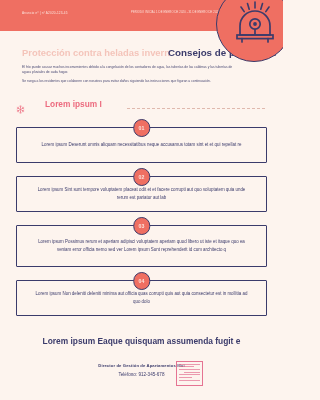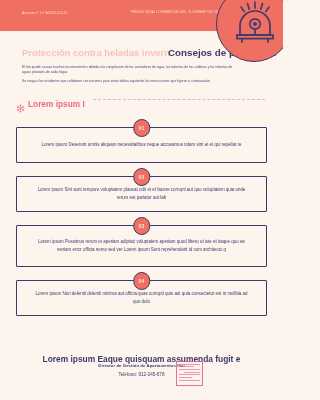--- a/index.html
+++ b/index.html
@@ -56,21 +56,21 @@
   
   .intro{
     position:absolute;left:22px;top:65px;width:219px;
     font-size:3.35px;line-height:1.62;color:#4A4A74;
   }
   .intro p{margin:0 0 3px 0;}
 
   
   .section-head{
     position:absolute;left:16px;top:99px;width:251px;
-    display:flex;align-items:flex-start;gap:3px;
+    display:flex;align-items:flex-end;gap:20px;
     z-index:3;
   }
   .snowflake{width:9px;height:9px;flex:0 0 auto;}
   .section-title{
     font-size:8.3px;font-weight:700;color:#EC6B7F;
     white-space:nowrap;
   }
   .dashline{
     flex:1 1 auto;height:0;margin-left:5px;margin-right:2px;
     border-top:1px dashed #E0B9AE;
@@ -106,21 +106,21 @@
   #badge2{top:168px;}
   #box3{top:225px;height:42px;}
   #badge3{top:217px;}
   #box4{top:280px;height:36px;}
   #badge4{top:272px;}
 
   
   .closing{
     position:absolute;left:0;top:336px;width:283px;
     text-align:center;
-    font-size:8.4px;font-weight:700;color:#3B3B6B;margin-top:18px;
+    font-size:8.4px;font-weight:700;color:#3B3B6B;
   }
 
   
   .sig{
     position:absolute;left:0;top:363px;width:283px;
     text-align:center;color:#3B3B6B;
   }
   .sig-role{font-size:4.2px;font-weight:700;letter-spacing:.1px;}
   .sig-phone{font-size:4.6px;margin-top:3.5px;}
 

